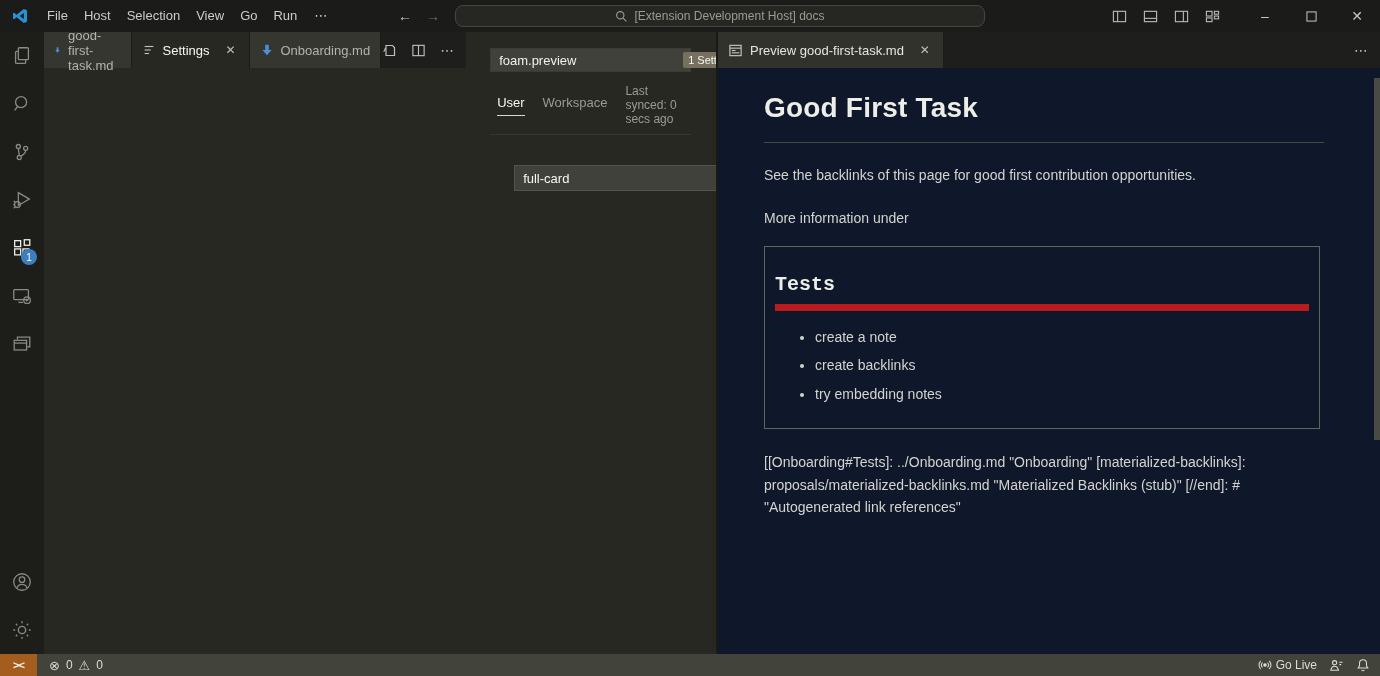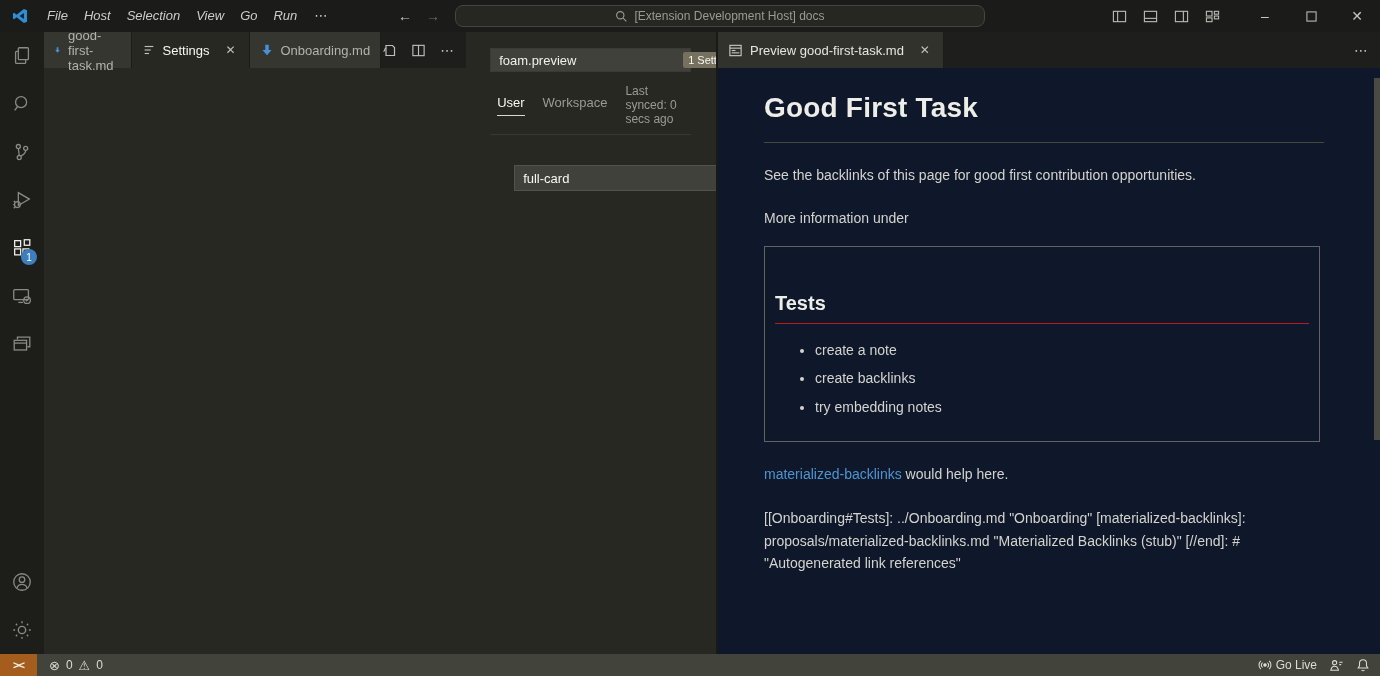--- a/index.html
+++ b/index.html
@@ -4,21 +4,21 @@
 <style>
   * { margin:0; padding:0; box-sizing:border-box; }
   html,body { width:1380px; height:676px; overflow:hidden; background:#272822;
     font-family:"Liberation Sans","DejaVu Sans",sans-serif; }
   .app { width:1380px; height:676px; display:flex; flex-direction:column; }
 
   
   .titlebar { height:32px; background:#1b1c19; display:flex; align-items:center;
     color:#cccccc; font-size:13px; position:relative; flex:0 0 32px; }
   .vscode-logo { width:18px; height:18px; margin:0 10px 0 11px; }
-  .menu-item { padding:0 8px; height:22px; line-height:22px; border-radius:4px; cursor:default;font-style:italic; }
+  .menu-item { padding:0 8px; height:22px; line-height:22px; border-radius:4px; cursor:default; }
   .menu-more { padding:0 9px; color:#cccccc; }
   .nav-arrows { position:absolute; left:398px; display:flex; gap:14px; font-size:14px; }
   .nav-arrows .fwd { color:#6c6d66; }
   .command-center { position:absolute; left:455px; top:5px; width:530px; height:22px;
     background:#262722; border:1px solid #454640; border-radius:8px; display:flex;
     align-items:center; justify-content:center; color:#9b9b94; font-size:12px; gap:6px; }
   .win-controls { position:absolute; right:0; top:0; height:32px; display:flex; align-items:center; }
   .layout-icons { display:flex; gap:16px; margin-right:22px; color:#b9b9b3; }
   .win-btn { width:46px; height:32px; display:flex; align-items:center; justify-content:center;
     color:#c5c5c0; font-size:14px; }
@@ -79,22 +79,22 @@
   .setting-select .chev { margin-left:auto; color:#c5c5c0; display:flex; }
 
   
   .preview-pane { flex:1; position:relative; overflow:hidden; }
   .preview-scroll { position:absolute; top:0; right:0; width:6px; height:362px; background:#4a4a44; }
   .preview-content { padding:14px 0 0 46px; width:606px; color:#d4d4ce; font-size:14px; }
   .md-h1 { font-size:28px; font-weight:600; color:#eeeee8; padding-bottom:18px;
     border-bottom:1px solid #45463e; letter-spacing:0.2px; }
   .md-p { margin-top:22px; line-height:1.5; }
   .md-card { margin-top:17px; border:1px solid #63645c; padding:14px 10px 16px 10px; width:556px; }
-  .md-h2 { font-size:20px; font-weight:600; color:#eeeee8; margin-top:31px;
-    padding:0 0 8px 0; border-bottom:1px solid #b91c1c; }
+  .md-h2 { font-size:20px; font-weight:600; color:#eeeee8; margin-top:12px;
+    padding:0 0 8px 0; border-bottom:7px solid #b91c1c;font-family:Liberation Mono, monospace; }
   .md-card ul { margin:16px 0 6px 0; padding-left:40px; }
   .md-card li { margin-bottom:8px; line-height:1.45; }
   .md-link { color:#4e94d0; }
   .md-refs { margin-top:22px; line-height:1.62; width:556px; }
 
   
   .statusbar { height:22px; background:#42433a; color:#dcdcd6; display:flex;
     align-items:center; font-size:12px; flex:0 0 22px; }
   .sb-remote { background:#a55d1d; color:#f5f5f0; width:37px; height:22px; display:flex;
     align-items:center; justify-content:center; font-weight:700; font-size:11px;
@@ -339,21 +339,20 @@
 
             <div class="md-card">
               <h2 class="md-h2">Tests</h2>
               <ul>
                 <li>create a note</li>
                 <li>create backlinks</li>
                 <li>try embedding notes</li>
               </ul>
             </div>
 
-            <p class="md-p"><span class="md-link">materialized-backlinks</span><span> would help here.</span></p>
 
             <p class="md-refs">[[Onboarding#Tests]: ../Onboarding.md "Onboarding" [materialized-backlinks]: proposals/materialized-backlinks.md "Materialized Backlinks (stub)" [//end]: # "Autogenerated link references"</p>
           </div>
         </div>
       </div>
 
     </div>
   </div>
 
   <div class="statusbar">

